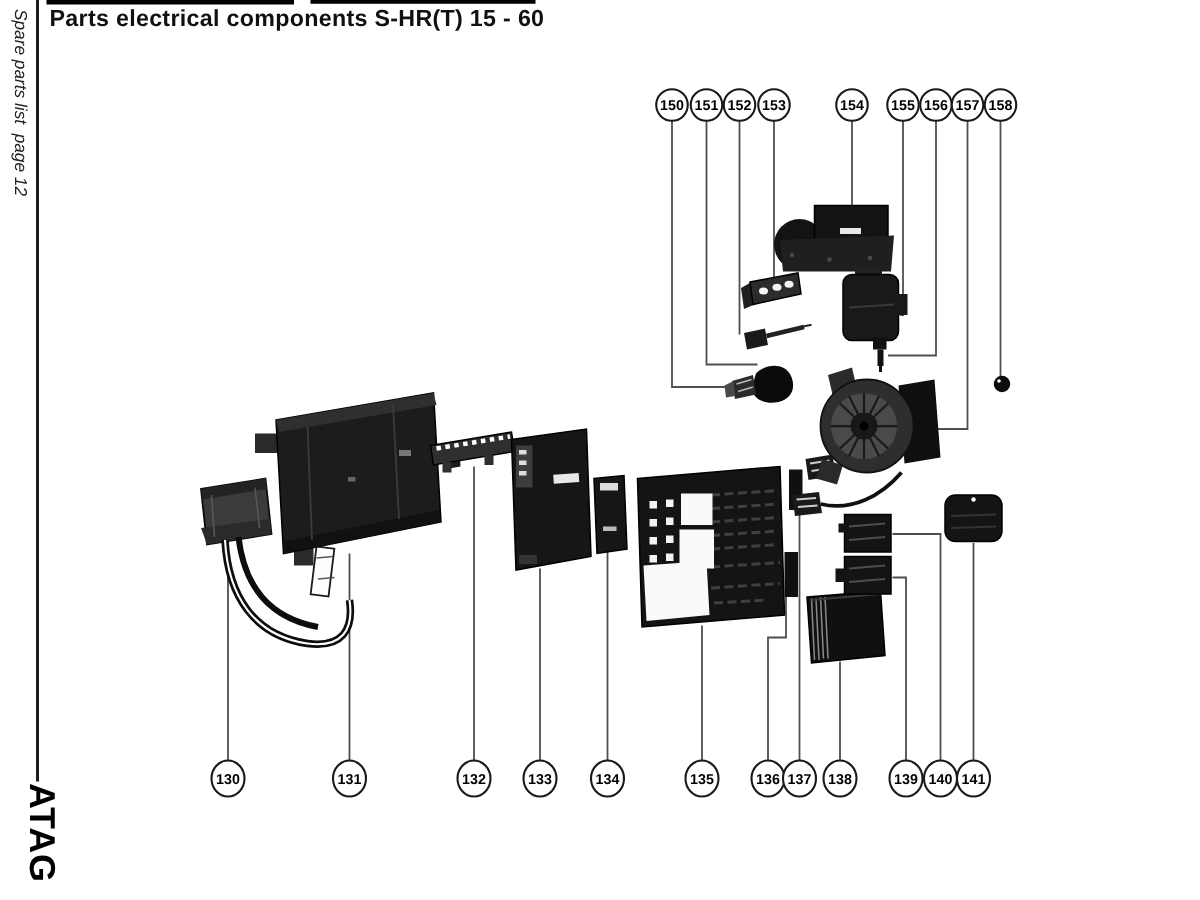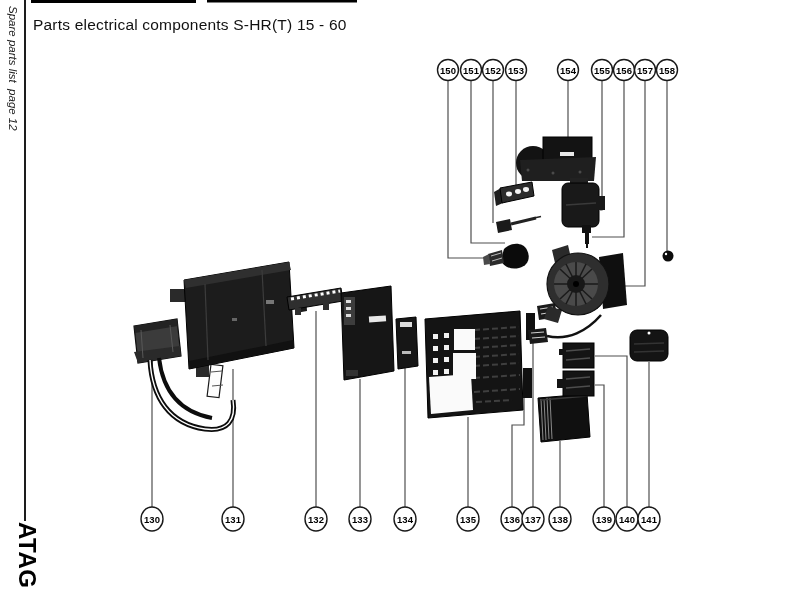--- a/index.html
+++ b/index.html
@@ -1,22 +1,22 @@
 <!DOCTYPE html>
 <html><head>
 <meta charset="utf-8">
 <style>
   html,body { margin:0; padding:0; }
   body {
     width:800px; height:600px; position:relative; overflow:hidden;
     background:#ffffff; font-family:"Liberation Sans", sans-serif; color:#111;
   }
   .page-title {
-    position:absolute; left:33px; top:16px;
-    font-size:15.5px; font-weight:normal; letter-spacing:0.2px; white-space:nowrap;
+    position:absolute; left:33px; top:4px;
+    font-size:15.5px; font-weight:bold; letter-spacing:0.2px; white-space:nowrap;
   }
   .sidebar-divider {
     position:absolute; left:24px; top:0; width:1.5px; height:521px; background:#1d1d1d;
   }
   .sidebar-label {
     position:absolute; left:19px; top:6px;
     transform:rotate(90deg); transform-origin:0 0;
     font-style:italic; font-size:11.5px; white-space:pre; color:#222;
   }
   .atag-logo {

